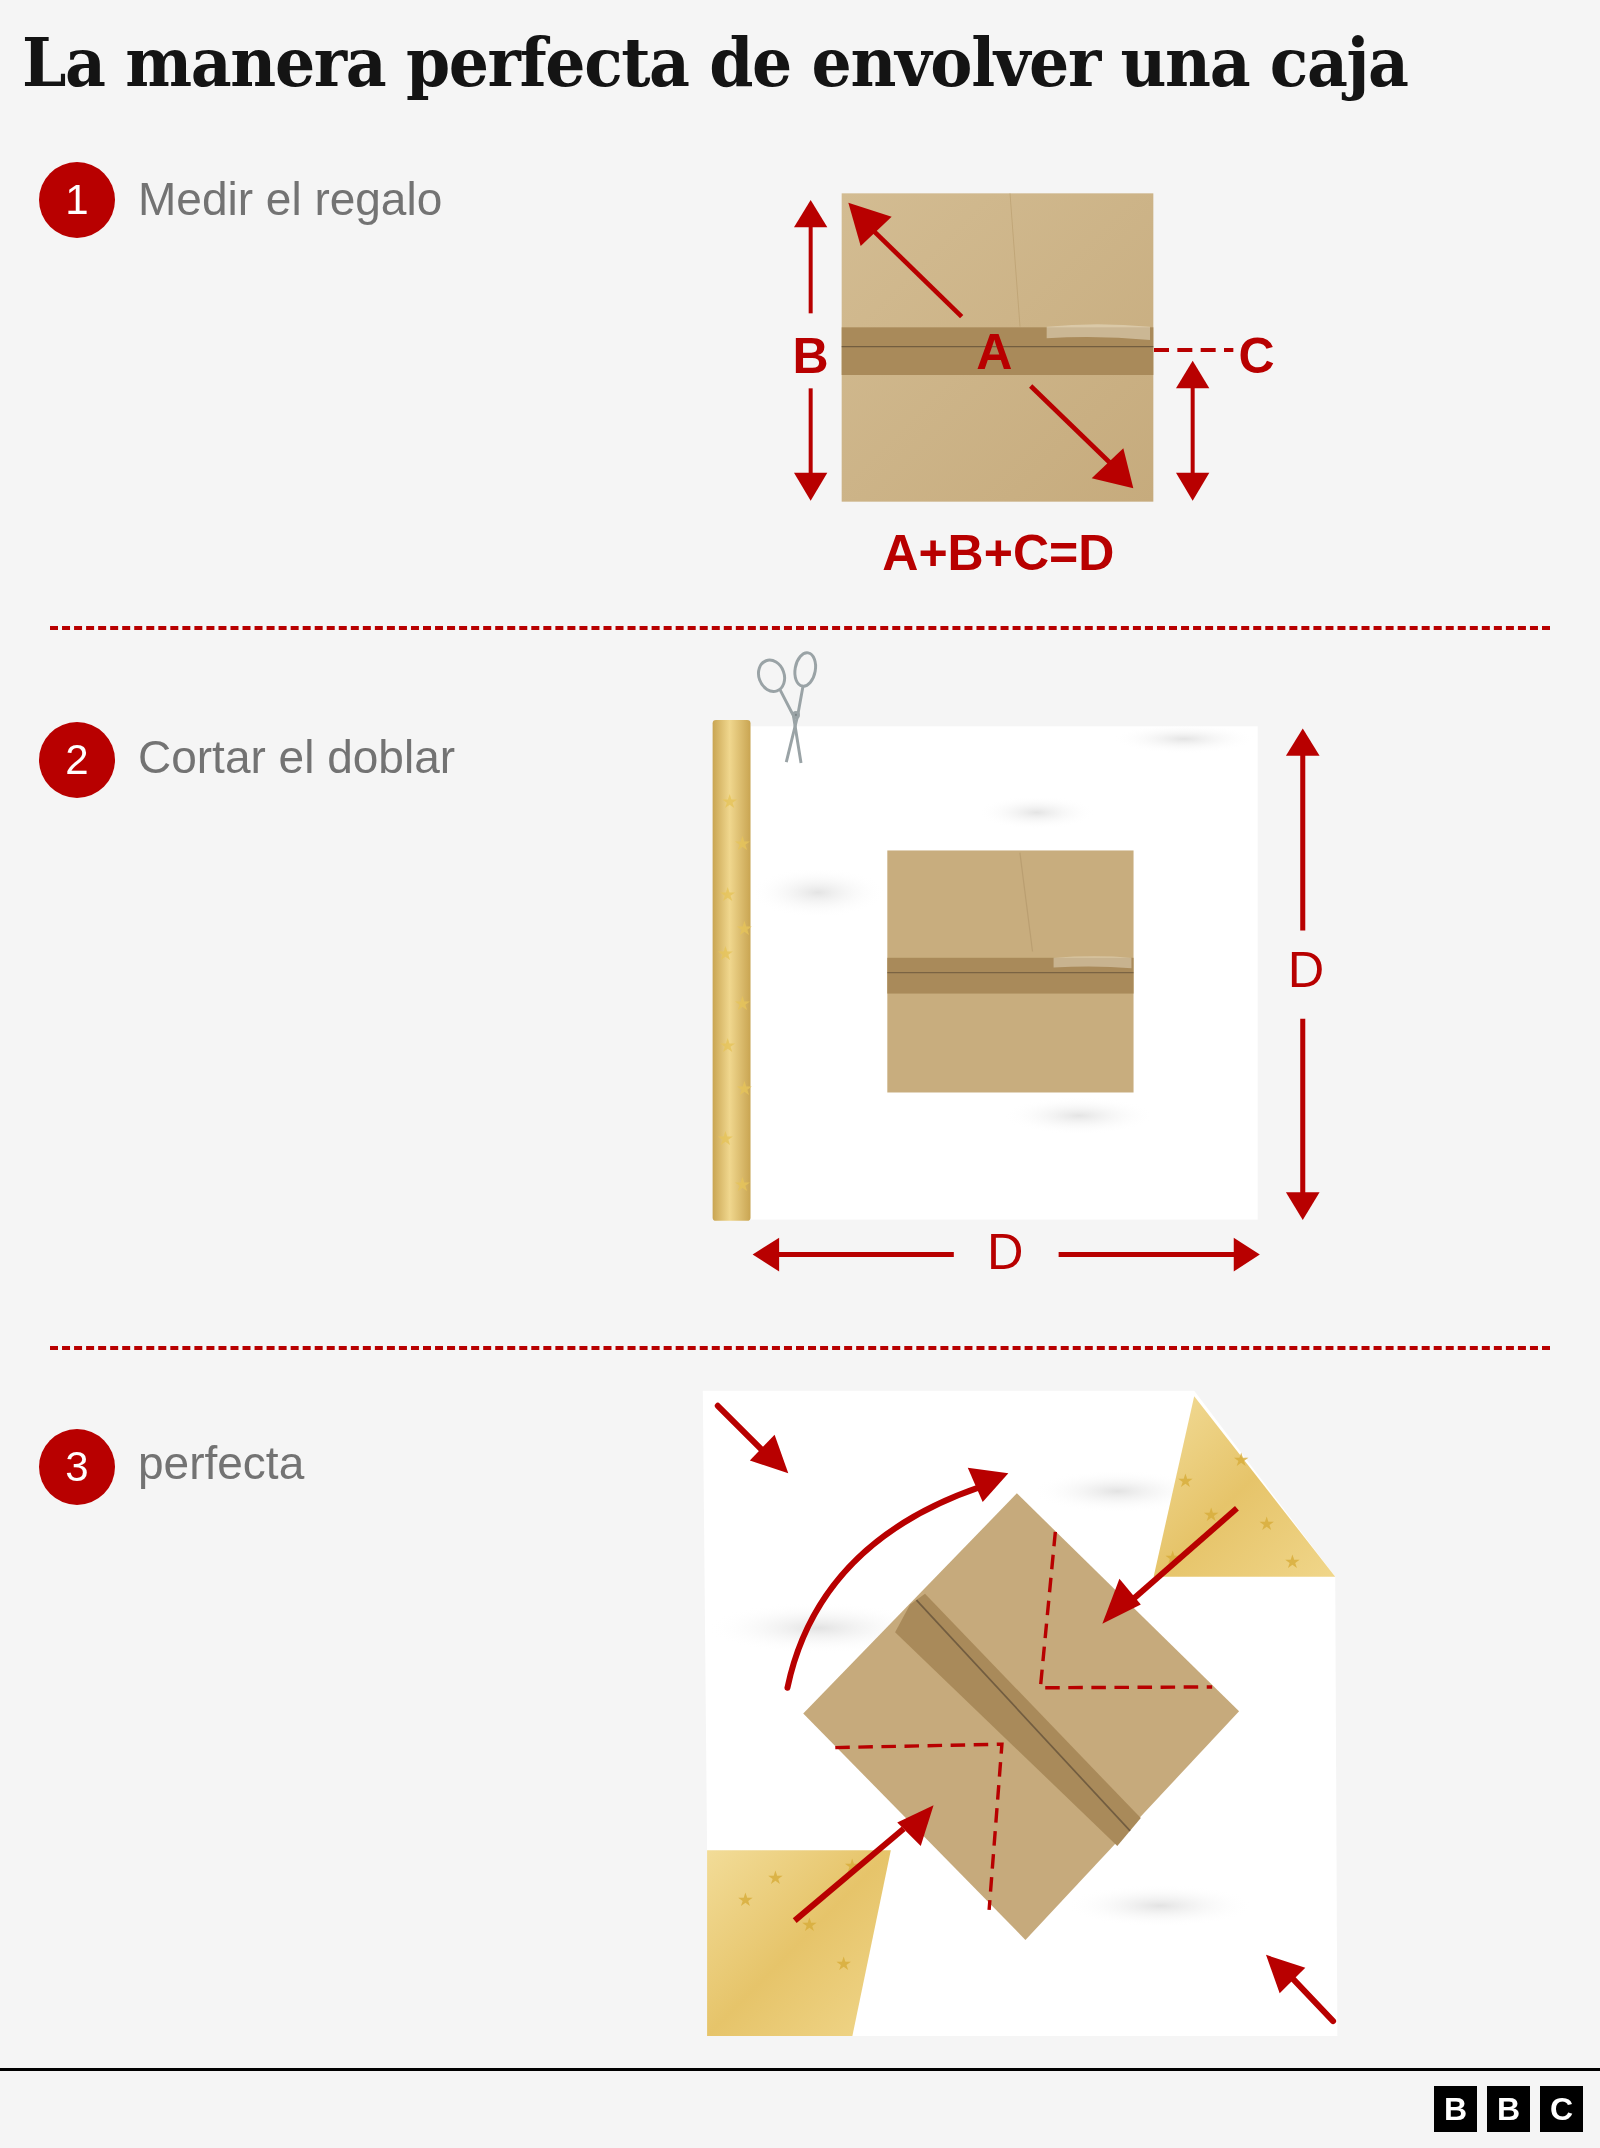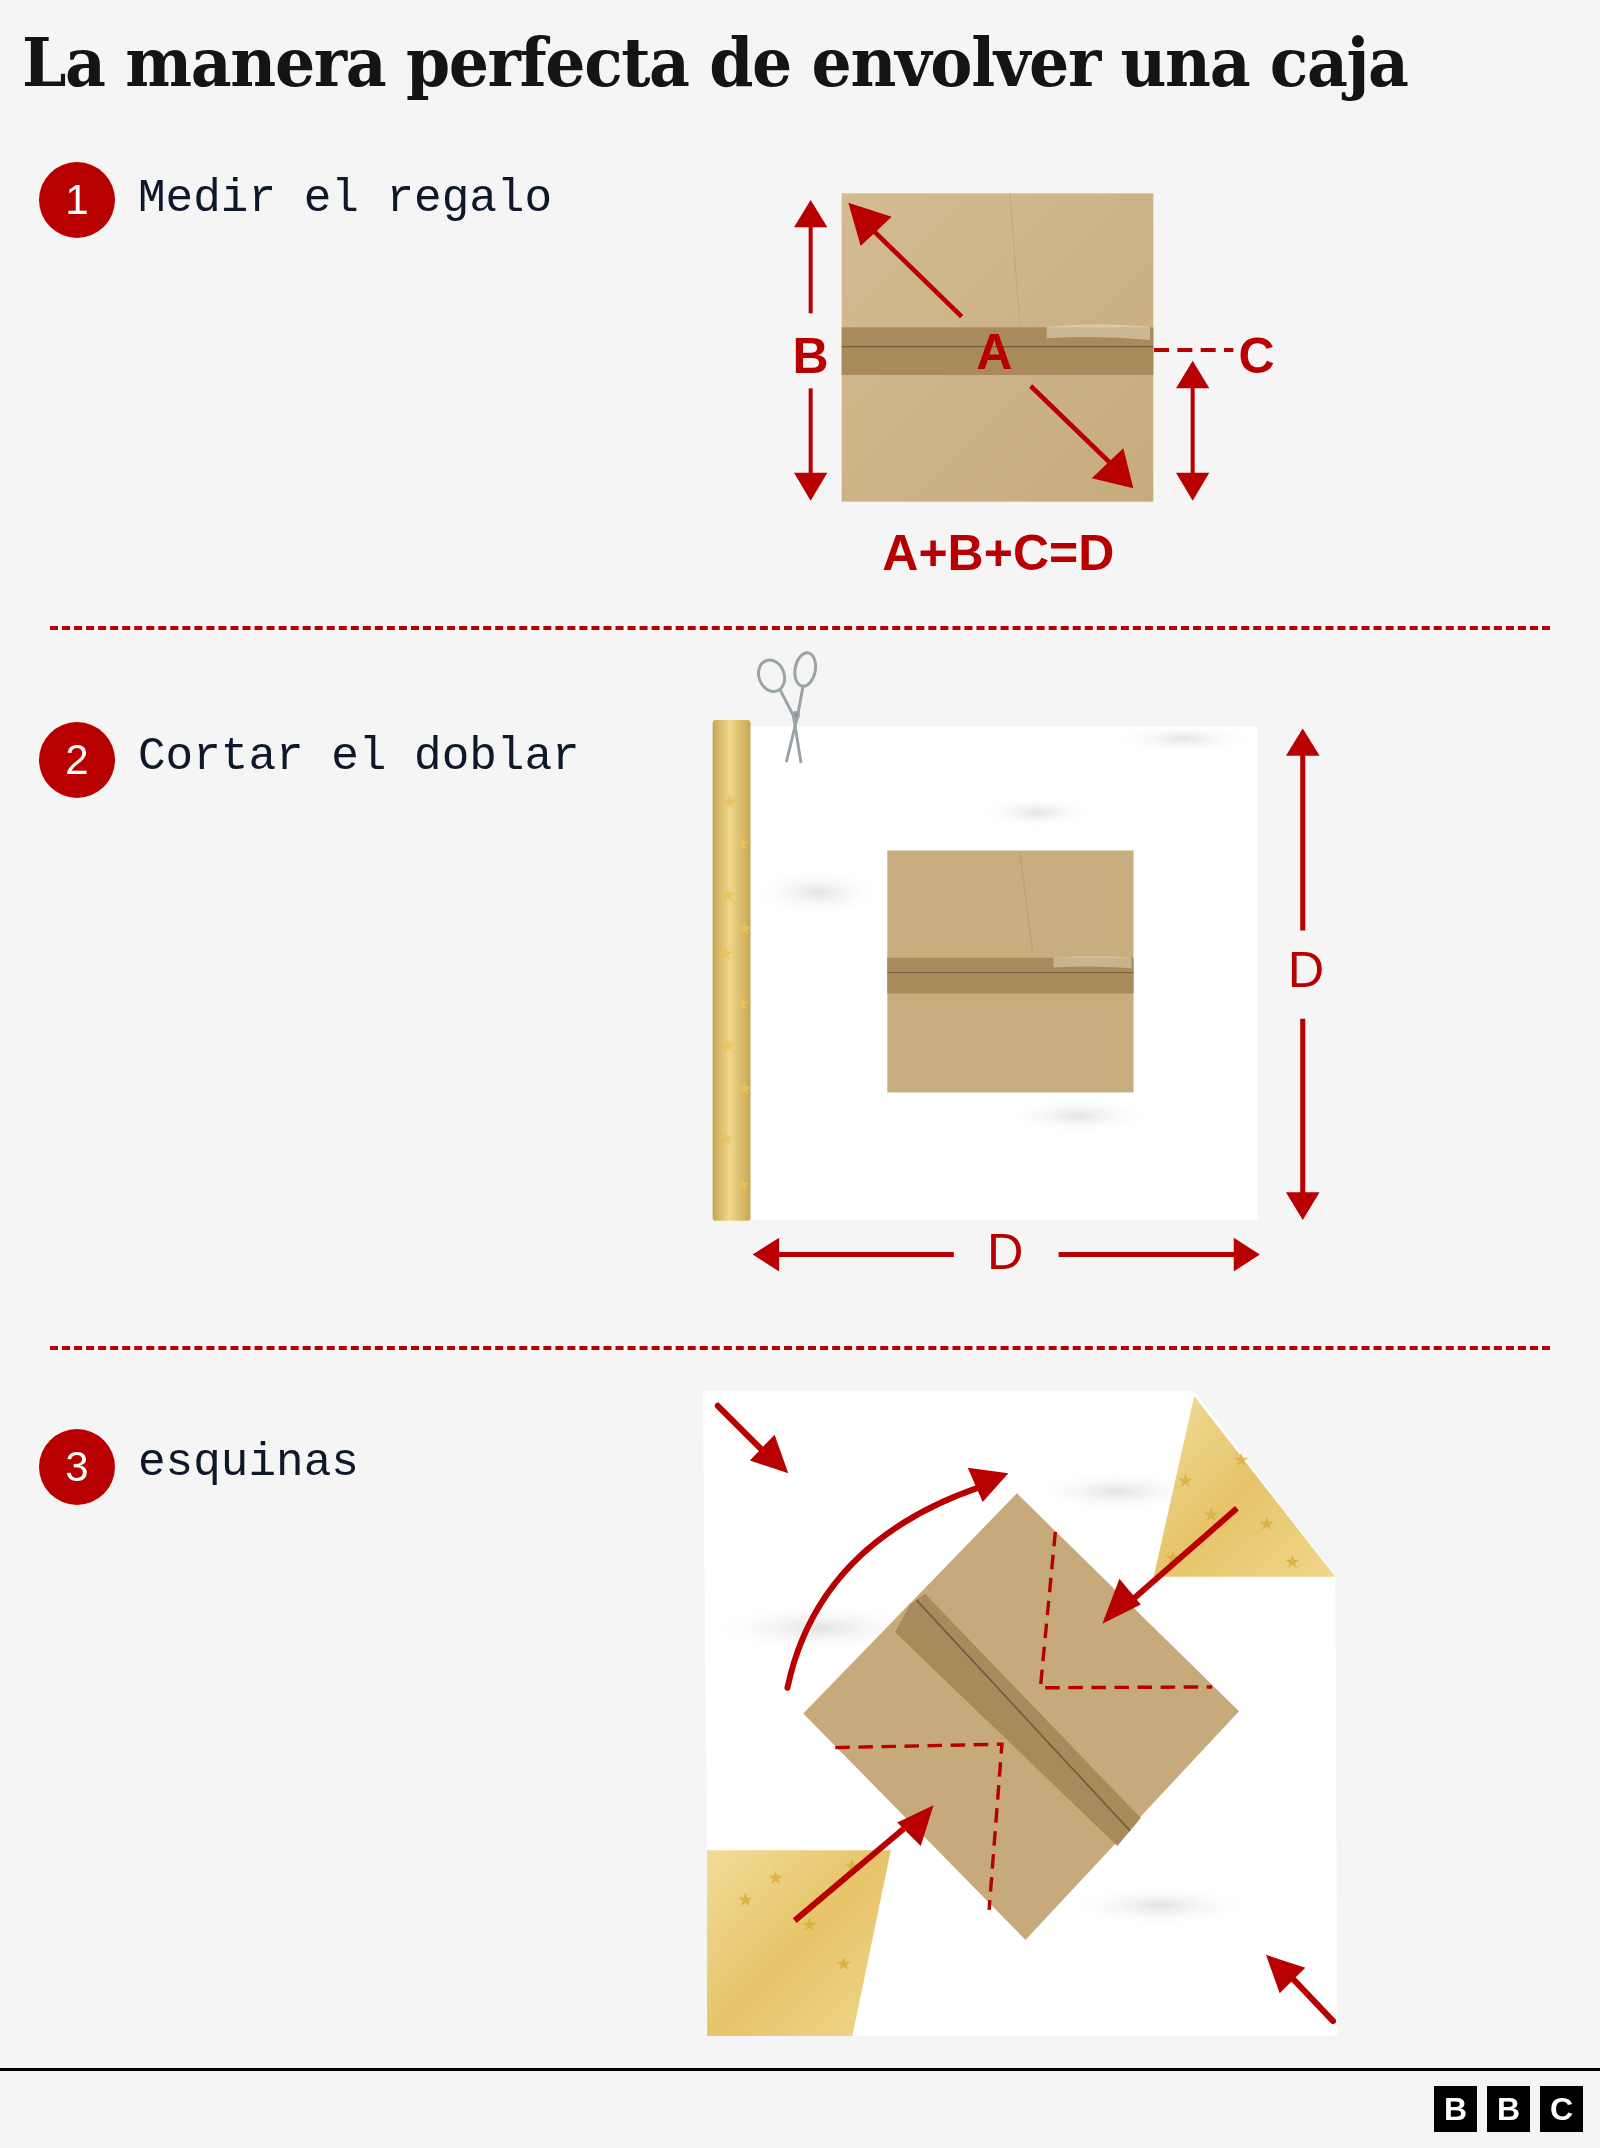--- a/index.html
+++ b/index.html
@@ -15,21 +15,21 @@
     font-weight: bold; font-size: 68px; letter-spacing: -1.5px;
     white-space: nowrap; line-height: 1;
     transform: scaleX(0.93); transform-origin: left top;
   }
   .step-badge {
     position: absolute; width: 76px; height: 76px; border-radius: 50%;
     background: #b80000; color: #fff;
     font-size: 42px; line-height: 76px; text-align: center;
   }
   .step-text {
-    position: absolute; font-size: 46px; line-height: 58px; color: #0f172a; font-family: Liberation Mono, monospace;
+    position: absolute; font-size: 46px; line-height: 58px; color: #737373;
   }
   .divider {
     position: absolute; left: 50px; width: 1500px; height: 0;
     border-top: 4px dashed #b80000;
   }
   .diagram { position: absolute; }
   .diagram svg { display: block; width: 100%; height: 100%; }
   .footer-rule {
     position: absolute; left: 0; top: 2068px; width: 1600px; height: 3px; background: #000;
   }
@@ -160,21 +160,21 @@
       <polygon points="1330,1460 1268,1420 1268,1500" stroke="none"></polygon>
     </g>
     <text x="725" y="1495" text-anchor="middle" font-family="Liberation Sans, sans-serif" font-size="120" fill="#b80000">D</text>
   </svg>
 </div>
 
 <div class="divider" style="top:1346px;"></div>
 
 <div class="step-badge" style="left:39px; top:1429px;">3</div>
 <div class="step-text" style="left:138px; top:1434px;">
-  <div>esquinas</div>
+  <div>perfecta</div>
 </div>
 
 <div class="diagram" style="left:690px; top:1380px; width:670px; height:660px;">
   <svg viewBox="0 0 1568 1544" xmlns="http://www.w3.org/2000/svg">
     <defs>
       <linearGradient id="gold" x1="0" y1="0" x2="1" y2="1">
         <stop offset="0" stop-color="#f2dc98"></stop>
         <stop offset="0.5" stop-color="#e6c46a"></stop>
         <stop offset="1" stop-color="#f0d68a"></stop>
       </linearGradient>

